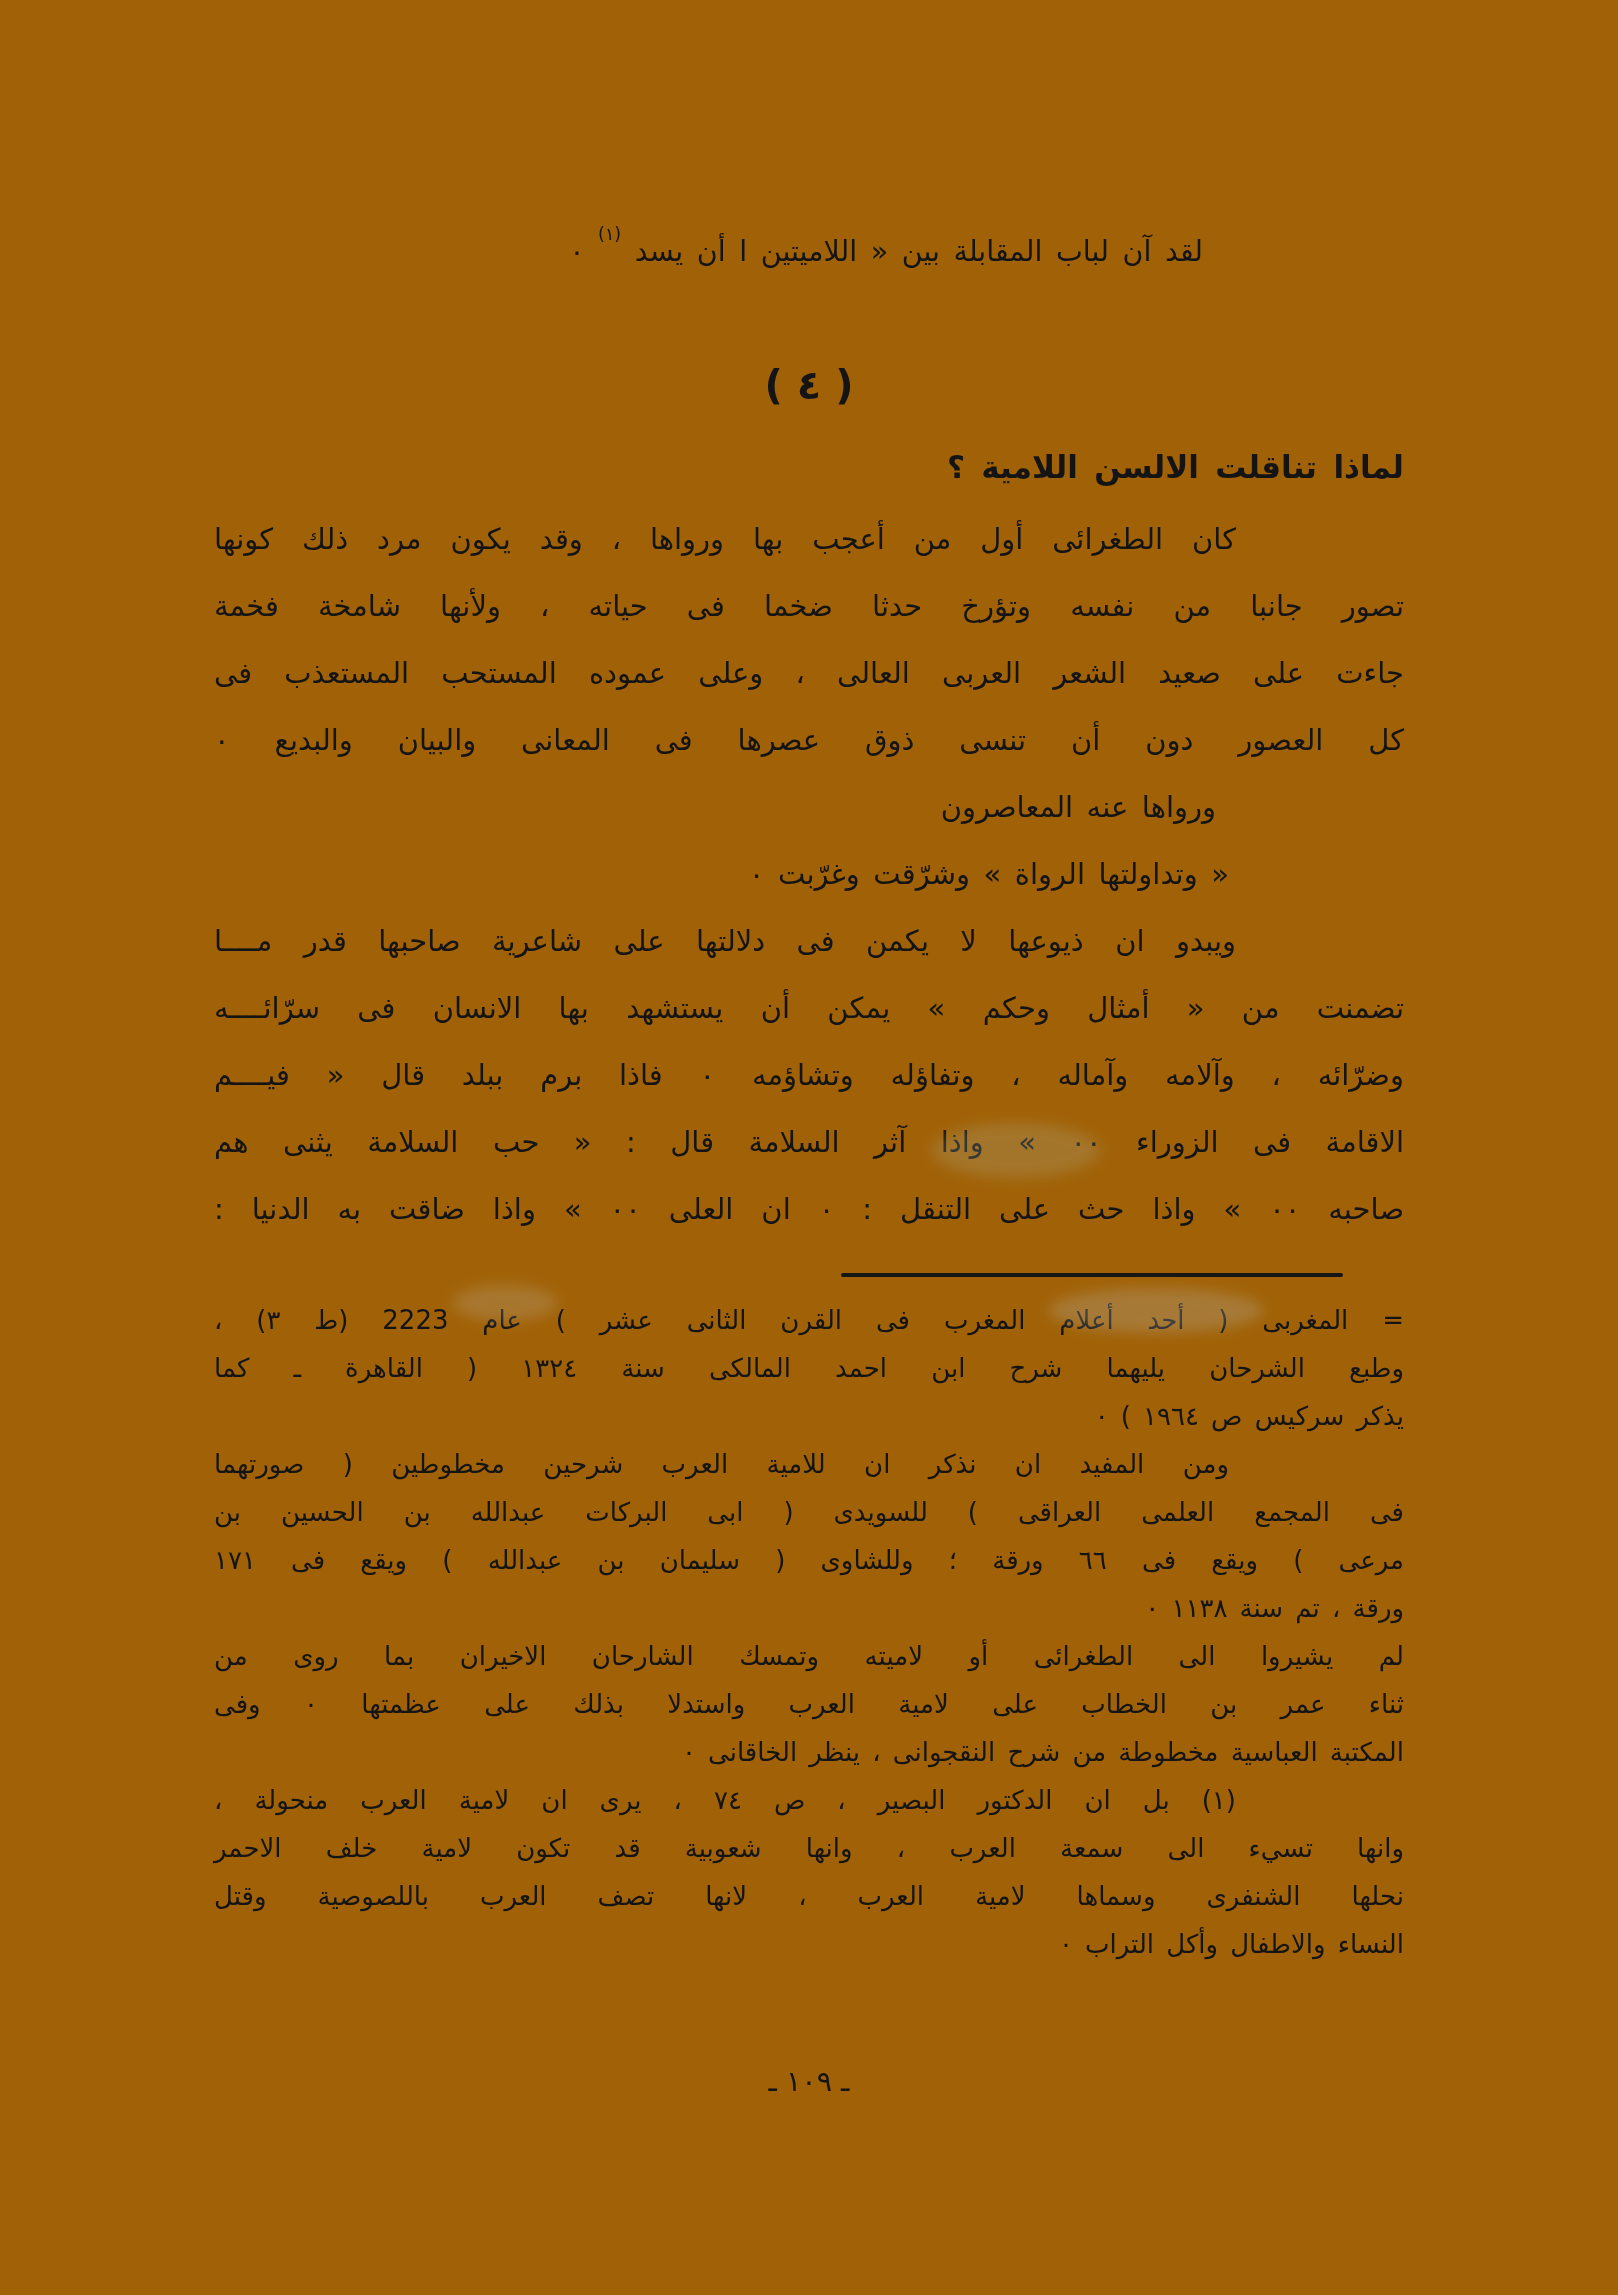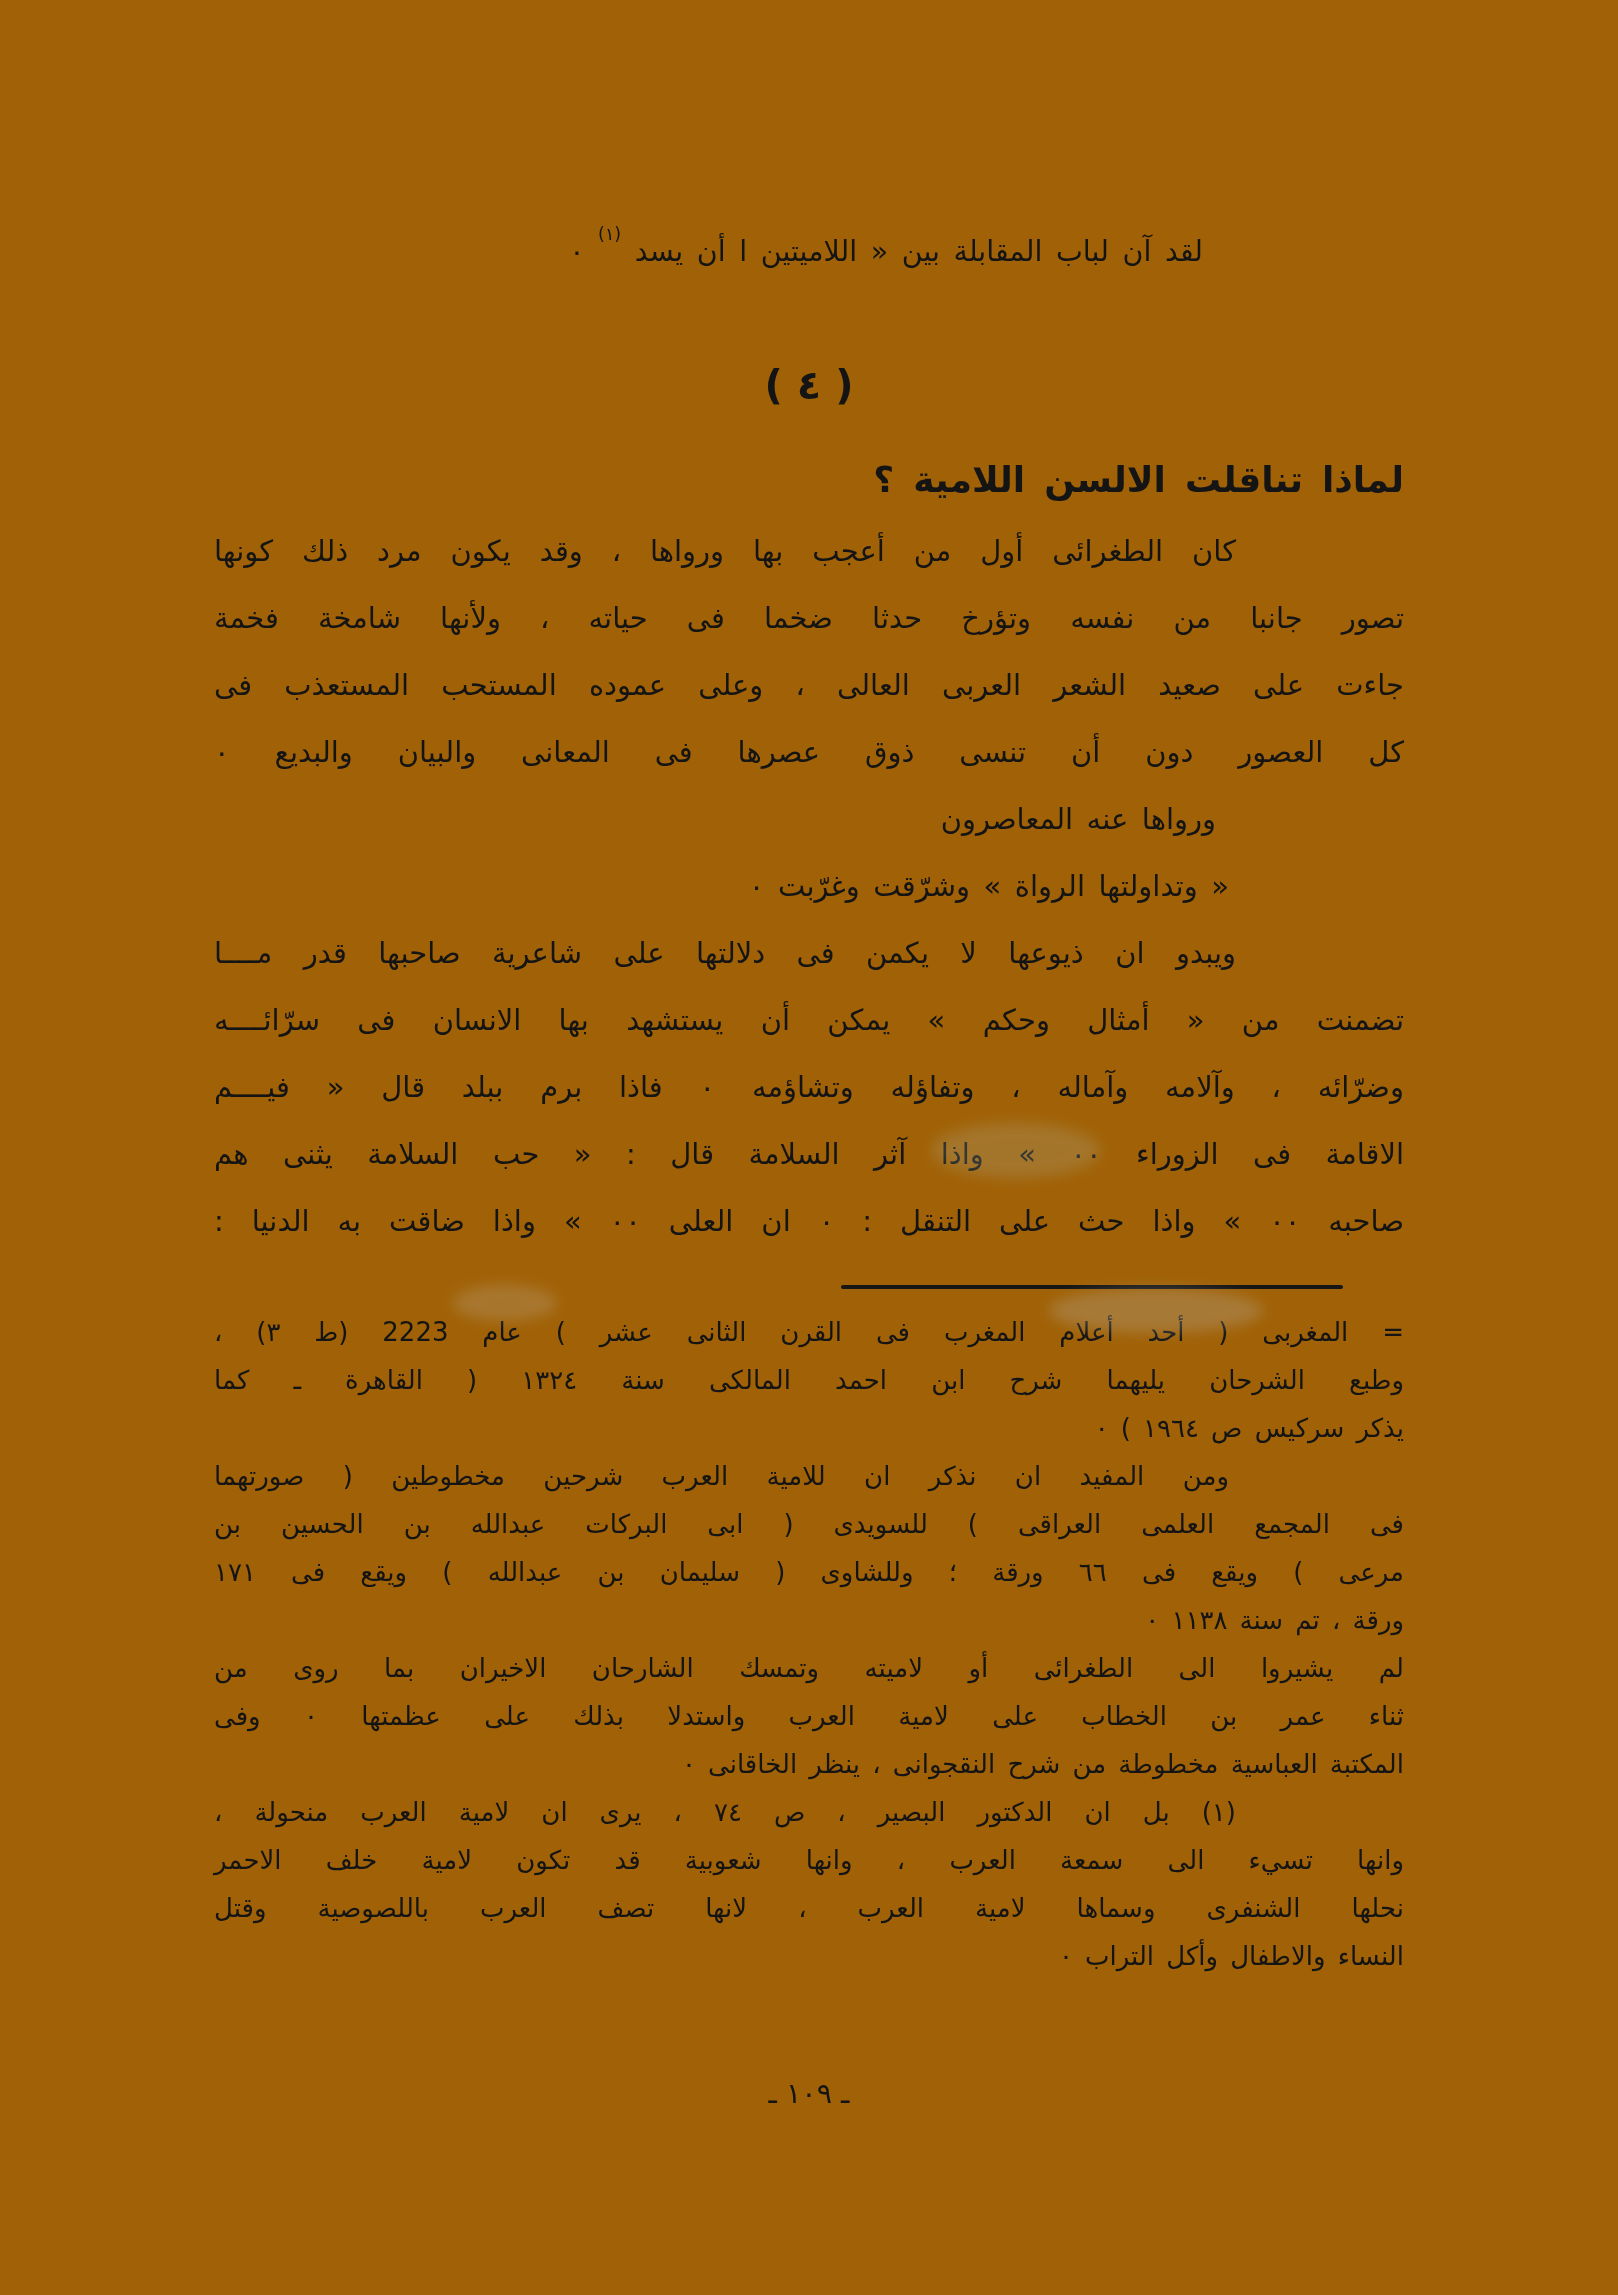--- a/index.html
+++ b/index.html
@@ -12,22 +12,22 @@
   .intro-line{
     margin-top:214px;direction:rtl;text-align:right;
     padding-right:201px;font-size:28.5px;line-height:41px;word-spacing:.16em;
   }
   .intro-line sup{font-size:17.5px;vertical-align:21px;letter-spacing:1.3px;}
   .section-num{
     margin-top:89px;text-align:center;direction:rtl;
     font-size:40px;line-height:48px;font-weight:bold;letter-spacing:2.6px;
   }
   .heading{
-    margin-top:50px;direction:rtl;text-align:right;
-    font-size:36px;line-height:41px;font-weight:bold;word-spacing:.18em;
+    margin-top:38px;direction:rtl;text-align:right;
+    font-size:31px;line-height:41px;font-weight:bold;word-spacing:.18em;
   }
   .ln{
     direction:rtl;text-align:justify;text-align-last:justify;
     word-spacing:.15em;
   }
   .body-block{margin-top:18px;font-size:29px;}
   .body-block .ln{line-height:67px;}
   .fn-block{font-size:26px;}
   .fn-block .ln{line-height:48px;}
   .ln.first{padding-right:168px;}

